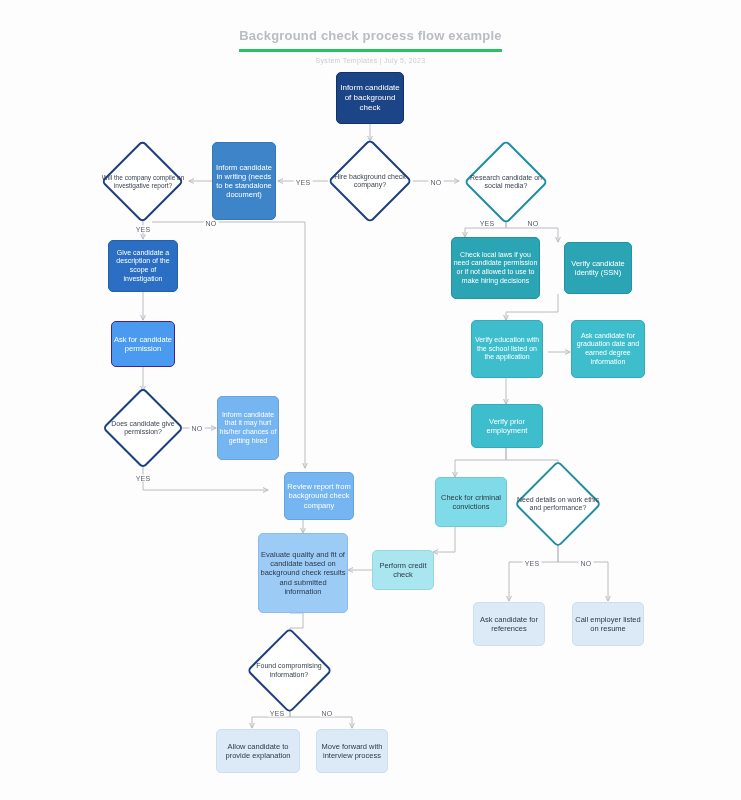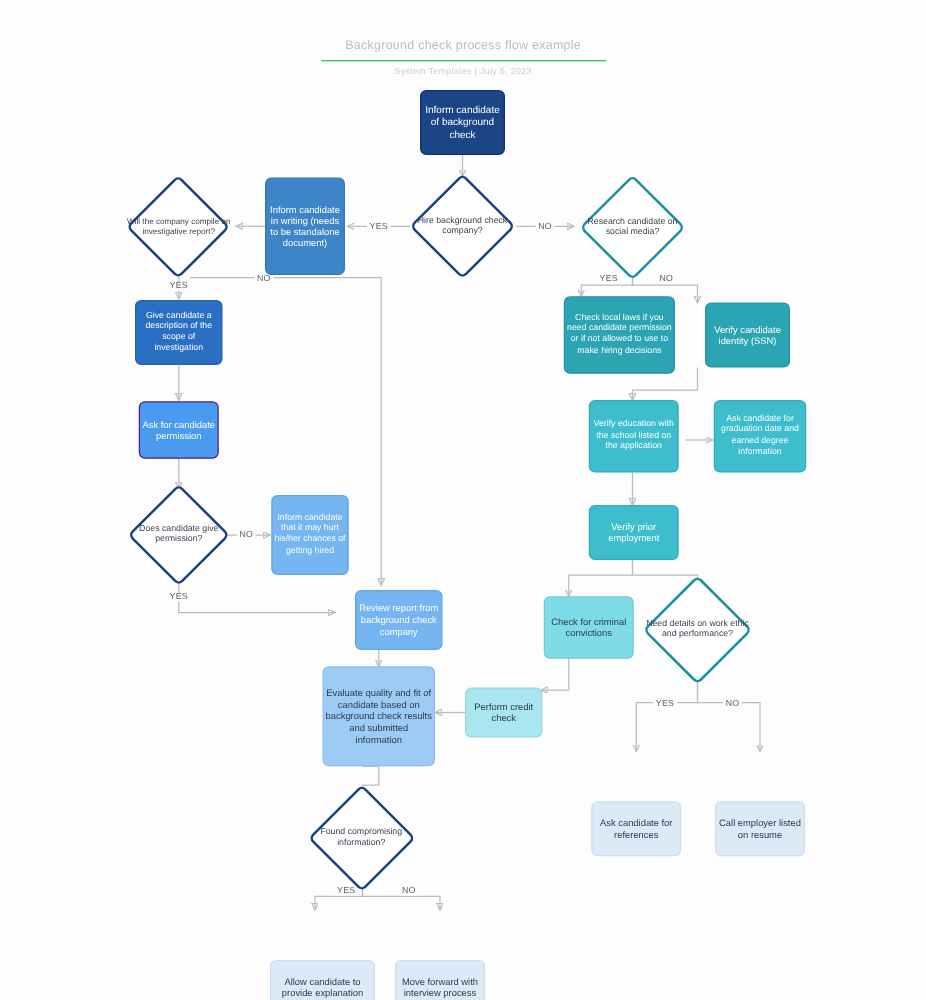--- a/index.html
+++ b/index.html
@@ -7,23 +7,23 @@
     width:741px;height:800px;
     background:#ffffff;
     font-family:"Liberation Sans", sans-serif;
     overflow:hidden;
   }
   #page{position:relative;width:741px;height:800px;background:#fdfdfd;}
 
   
   .hdr{position:absolute;left:0;top:26px;width:741px;text-align:center;}
   .hdr .title{
-    font-size:10px;color:#b9bcc2;letter-spacing:.2px;
+    font-size:13px;color:#b9bcc2;letter-spacing:.2px;
     padding-bottom:6px;display:inline-block;
-    border-bottom:1px solid #22c55e;min-width:228px;
+    border-bottom:3px solid #22c55e;min-width:228px;font-weight:bold;
   }
   .hdr .sub{
     margin-top:5px;font-size:7px;color:#c9ccd2;letter-spacing:.3px;
   }
 
   
   #edges{position:absolute;left:0;top:0;width:741px;height:800px;}
   #edges line,#edges path,#edges polyline{
     stroke:#b9bcc2;stroke-width:1;fill:none;
   }
@@ -46,21 +46,21 @@
   .c-navy   {background:#1c4587;color:#ffffff;border:1px solid #12306a;}
   .c-blue   {background:#2a6fc4;color:#ffffff;border:1px solid #245fa8;}
   .c-blue2  {background:#3d85c8;color:#ffffff;border:1px solid #3576b4;}
   .c-blue3  {background:#4a9bf0;color:#ffffff;border:1px solid #4c1d95;}
   .c-blue4  {background:#74b5f2;color:#ffffff;border:1px solid #66a4de;}
   .c-blue5  {background:#9ccbf5;color:#2b3a4a;border:1px solid #8bbced;}
   .c-teal   {background:#2ba4b4;color:#ffffff;border:1px solid #2592a1;margin-left:40px;}
   .c-teal2  {background:#3ebdcd;color:#ffffff;border:1px solid #36aab8;}
   .c-cyan   {background:#7fdbe8;color:#2b3a4a;border:1px solid #72c9d6;}
   .c-cyan2  {background:#a9e6ef;color:#2b3a4a;border:1px solid #97d7e1;}
-  .c-pale   {background:#dce9f7;color:#2b3a4a;border:1px solid #ccdef2;margin-top:39px;}
+  .c-pale   {background:#dce9f7;color:#2b3a4a;border:1px solid #ccdef2;}
 
   
   .dia{position:absolute;}
   .dia .shape{
     position:absolute;left:0;top:0;width:100%;height:100%;
     background:#ffffff;transform:rotate(45deg);
     border-radius:5px;box-sizing:border-box;
   }
   .dia .txt{
     position:absolute;left:0;top:0;width:100%;height:100%;

